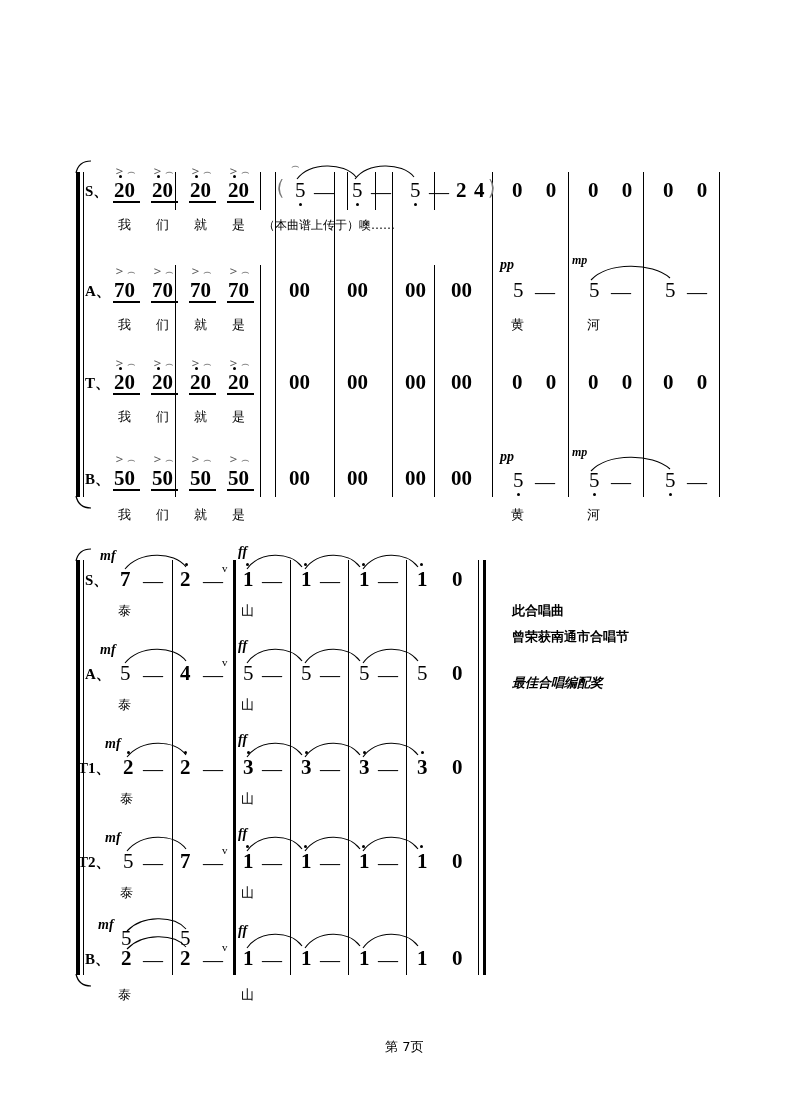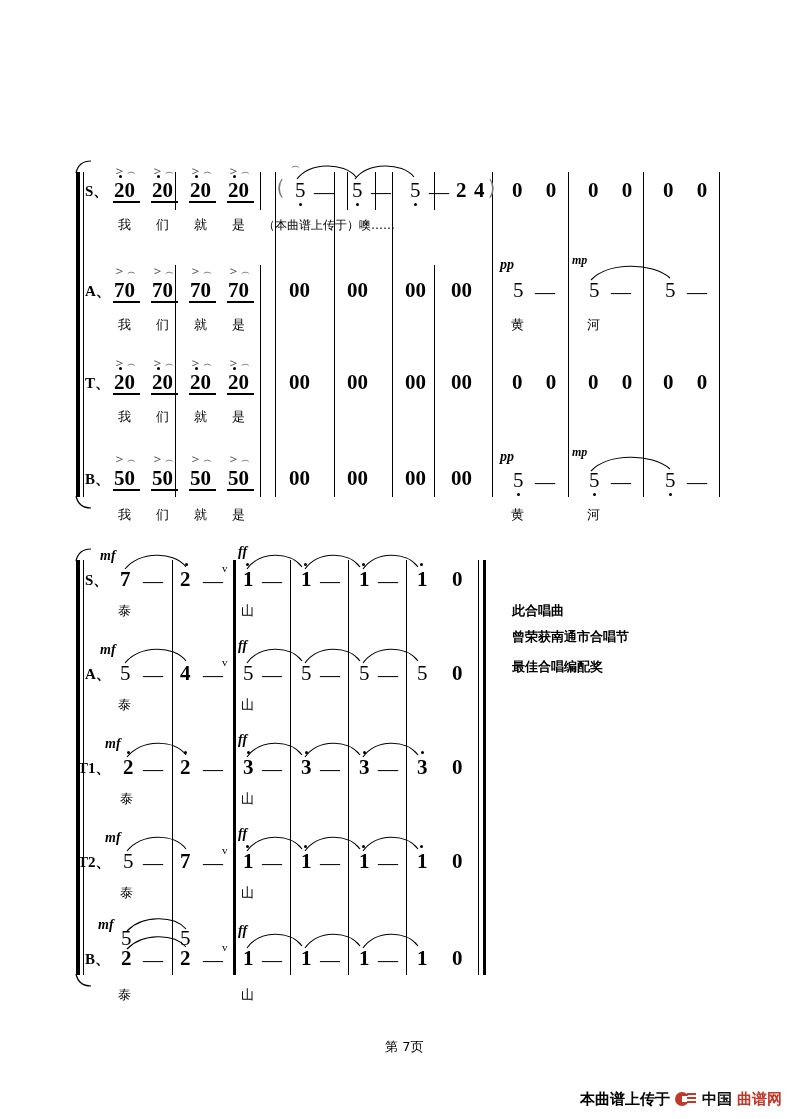--- a/index.html
+++ b/index.html
@@ -702,32 +702,19 @@
       </div>
 
       <div class="lyric" style="left:118px;top:988px;">泰</div>
       <div class="lyric" style="left:241px;top:988px;">山</div>
     </div>
   </div>
 
   <div class="abs" style="left:512px;top:604px;">
     <div class="sidenote" style="left:0;top:0;">此合唱曲</div>
     <div class="sidenote" style="left:0;top:26px;">曾荣获南通市合唱节</div>
-    <div class="sidenote" style="left:0;top:56px;">最佳合唱编配奖</div>
+    <div class="sidenote" style="left:0;top:72px;font-style:italic;">最佳合唱编配奖</div>
   </div>
 
   <div class="pagenum" style="left:385px;top:1040px;">第 7页</div>
 
-  <div class="watermark">
-    <span>本曲谱上传于</span>
-    <span class="wm-logo">
-      <span class="wm-c"></span>
-      <span class="wm-bars">
-          <i></i>
-          <i></i>
-          <i></i>
-        </span>
-    </span>
-    <span class="wm-cn">中国</span>
-    <span class="wm-qpw">曲谱网</span>
-  </div>
 
 </div>
 
 </body></html>

